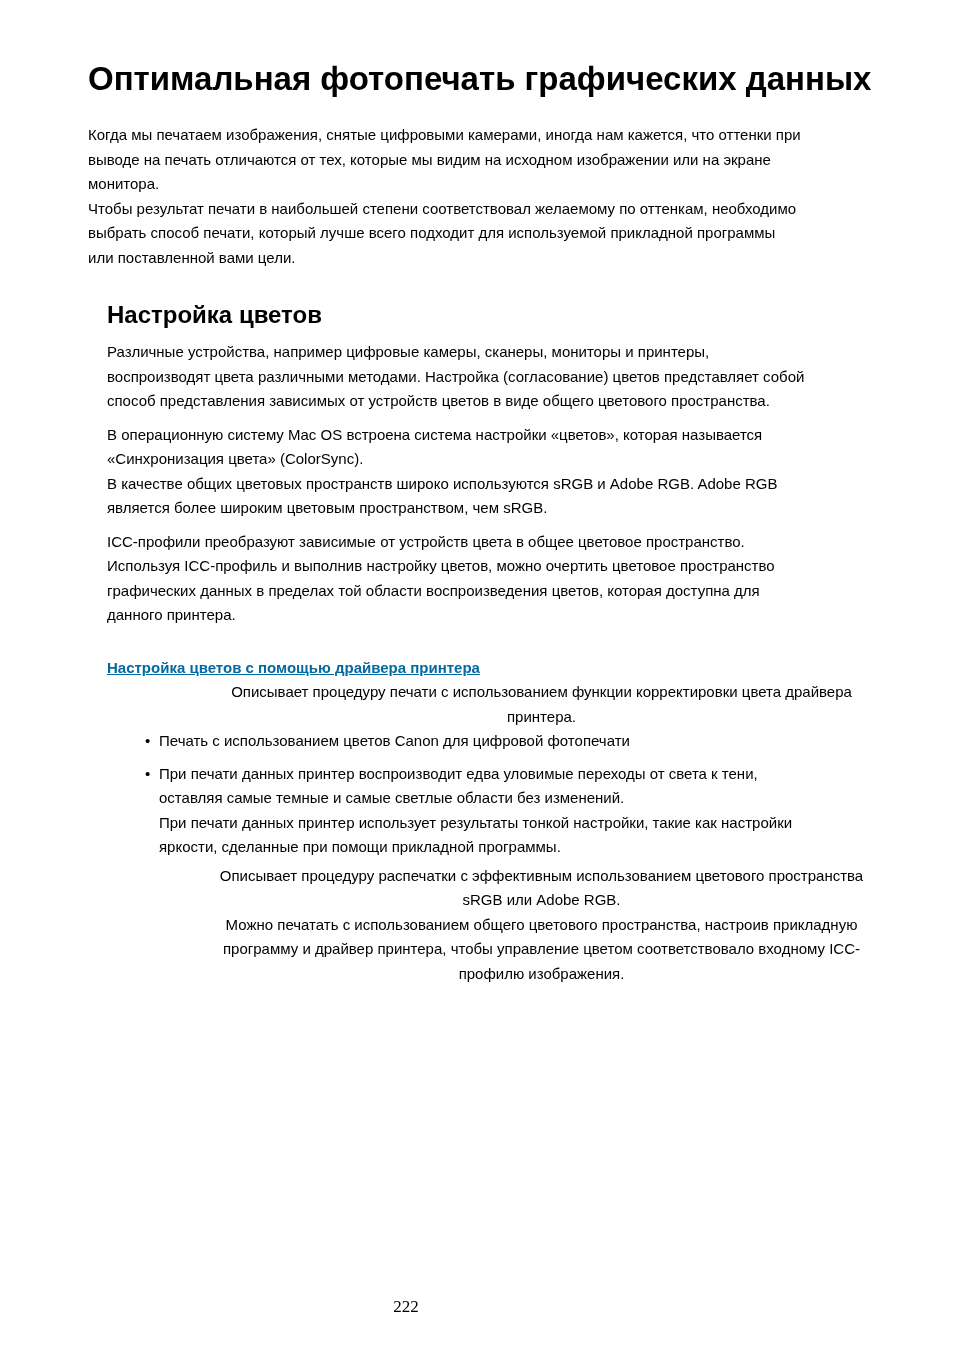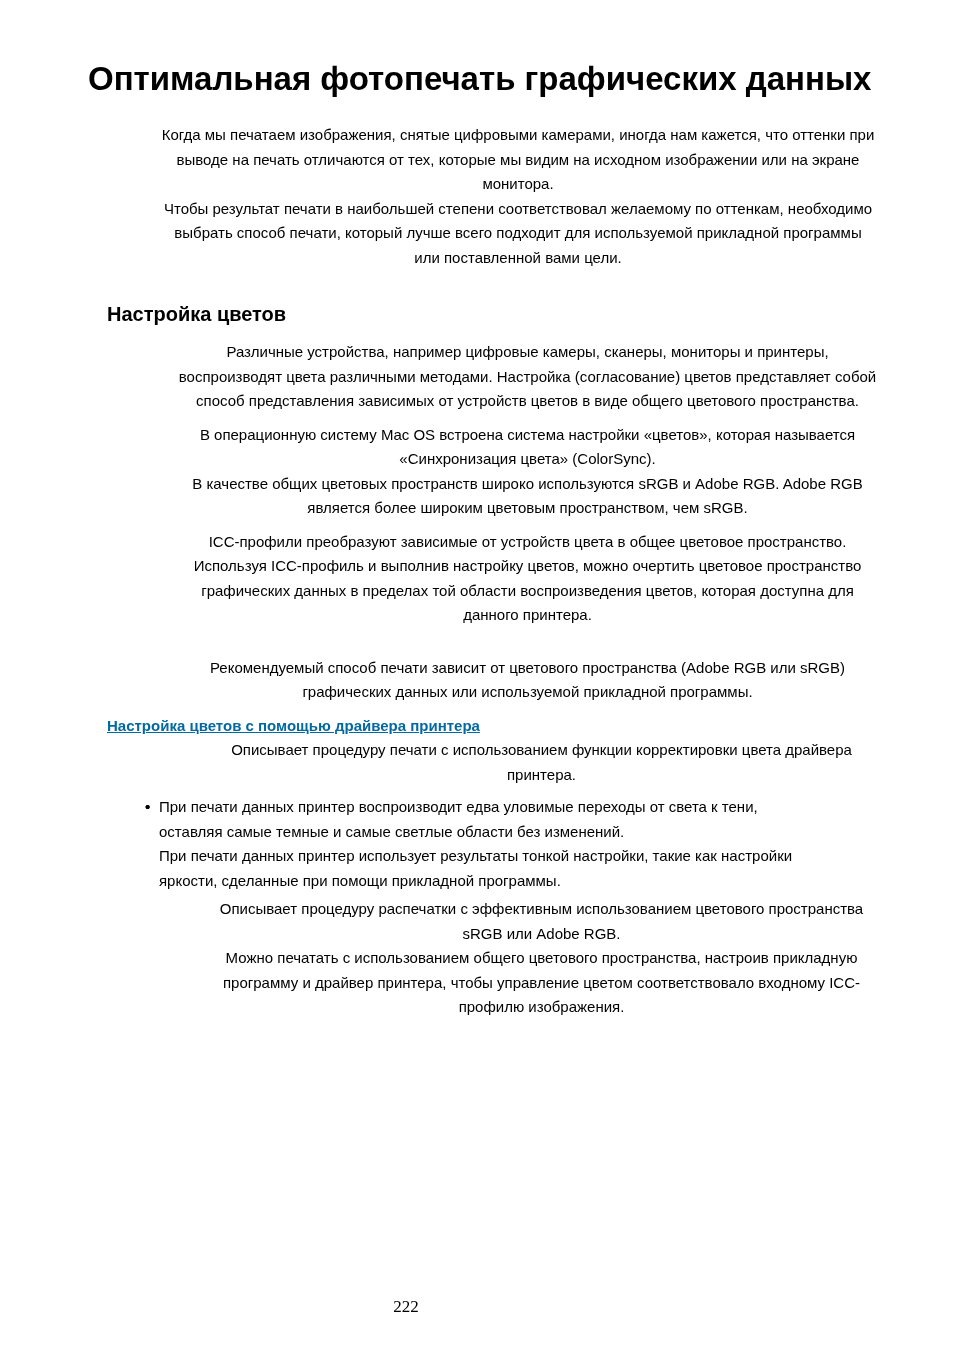--- a/index.html
+++ b/index.html
@@ -25,33 +25,32 @@
   h1.doc-title {
     font-size: 33px;
     line-height: 30px;
     font-weight: bold;
     margin: 0 0 29px 0;
     letter-spacing: 0;
   }
   .para {
     white-space: pre-line;
     margin: 0 0 9px 0;
-    text-align: center;
   }
   .intro {
     margin: 0 0 32px 0;
   }
   .section {
     margin: 0 0 0 19px;
   }
   .section-gap {
     margin-bottom: 28px;
   }
   h2.section-heading {
-    font-size: 20px;
+    font-size: 24px;
     line-height: 25px;
     font-weight: bold;
     margin: 0 0 13px 0;
   }
   .link-block {
     margin: 0;
   }
   .link-block.second {
     margin-top: 4px;
   }
@@ -124,29 +123,28 @@
 «Синхронизация цвета» (ColorSync).
 В качестве общих цветовых пространств широко используются sRGB и Adobe RGB. Adobe RGB
 является более широким цветовым пространством, чем sRGB.</p>
     <p class="para">ICC-профили преобразуют зависимые от устройств цвета в общее цветовое пространство.
 Используя ICC-профиль и выполнив настройку цветов, можно очертить цветовое пространство
 графических данных в пределах той области воспроизведения цветов, которая доступна для
 данного принтера.</p>
   </section>
 
   <section class="section">
-    <p class="para">Рекомендуемый способ печати зависит от цветового пространства (Adobe RGB или sRGB)
-графических данных или используемой прикладной программы.</p>
 
     <div class="link-block">
       <a class="doc-link" href="#">Настройка цветов с помощью драйвера принтера</a>
       <p class="link-desc">Описывает процедуру печати с использованием функции корректировки цвета драйвера
 принтера.</p>
       <div class="bullets">
         <div class="bullet-item">
+          <p class="bullet-label">Печать с использованием цветов Canon для цифровой фотопечати</p>
         </div>
         <div class="bullet-item">
           <p class="bullet-body">При печати данных принтер воспроизводит едва уловимые переходы от света к тени,
 оставляя самые темные и самые светлые области без изменений.
 При печати данных принтер использует результаты тонкой настройки, такие как настройки
 яркости, сделанные при помощи прикладной программы.</p>
         </div>
       </div>
     </div>
 

